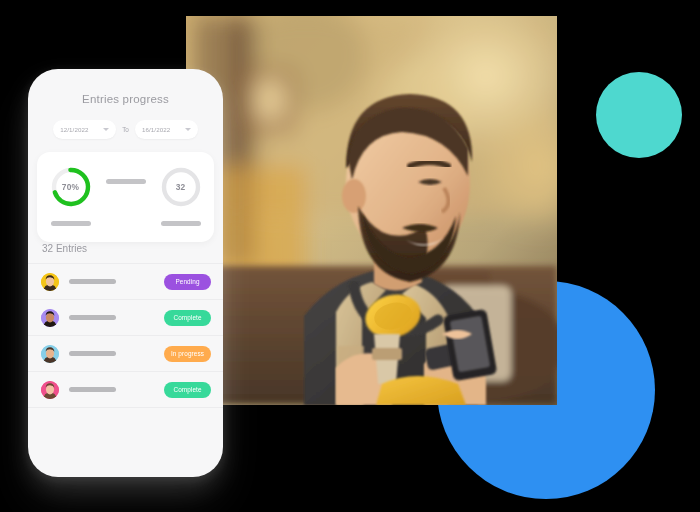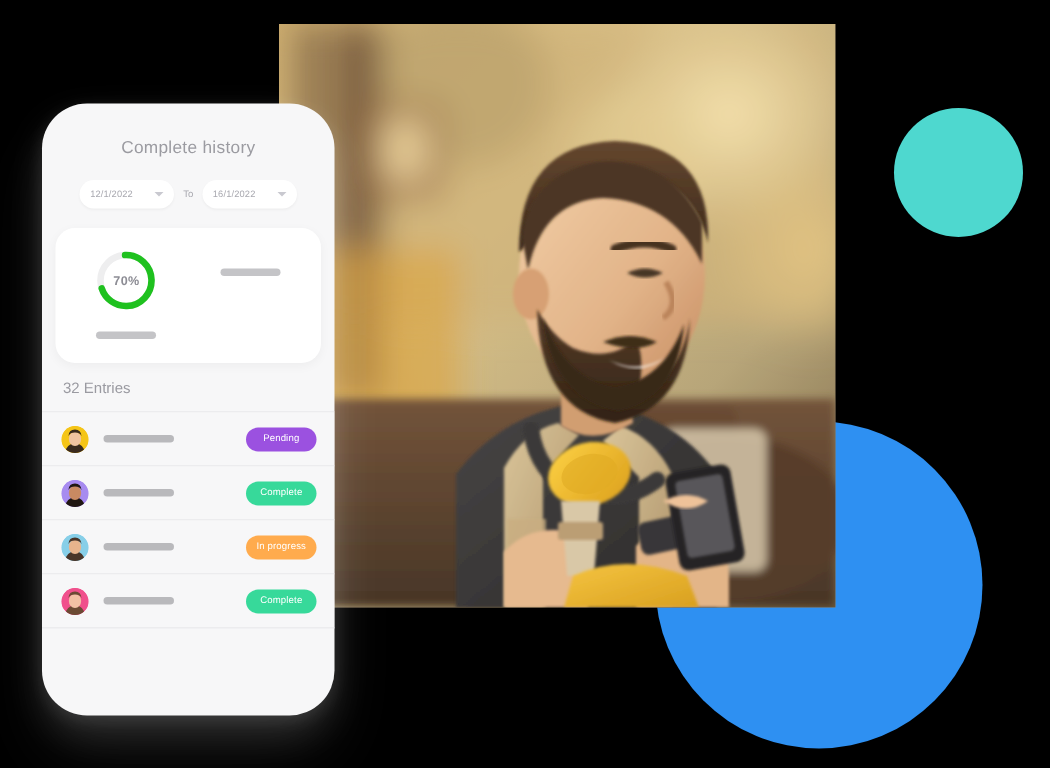--- a/index.html
+++ b/index.html
@@ -156,21 +156,21 @@
   .stat-bar {
     margin-top: 13px;
     width: 40px;
     height: 5.4px;
     border-radius: 3px;
     background: #c4c4c7;
   }
 
   
   #entries-header {
-    margin: 12px 0 0 14px;
+    margin: 1px 0 0 14px;
     font-size: 10px;
     color: #9a9aa1;
   }
   #entries-list {
     margin-top: 9px;
     border-top: 1px solid #ececee;
   }
   .entry-row {
     display: flex;
     align-items: center;
@@ -350,21 +350,21 @@
 
         <path d="M196 368 Q230 352 272 368 L280 389 L190 389 Z" fill="url(#bagGrad)" filter="url(#blurTiny)"></path>
       </g>
 
       <rect width="371" height="389" fill="#f2d9a0" opacity="0.07"></rect>
     </svg>
   </div>
 
   <div id="phone">
 
-    <div class="phone-title">Complete history</div>
+    <div class="phone-title">Entries progress</div>
 
     <div class="daterow">
       <div class="datepicker">
         <span class="dval">12/1/2022</span>
         <span class="caret"></span>
       </div>
       <span class="to-label">To</span>
       <div class="datepicker">
         <span class="dval">16/1/2022</span>
         <span class="caret"></span>
@@ -379,20 +379,30 @@
        <circle cx="21" cy="21" r="17" fill="none" stroke="#eeeeef" stroke-width="4.4"></circle>
        <circle cx="21" cy="21" r="17" fill="none" stroke="#1fc11f" stroke-width="4.4" stroke-linecap="round" stroke-dasharray="74.76990515543707 32.0442450666159" transform="rotate(-92 21 21)"></circle>
      </svg>
               <div class="donut-label">70%</div>
             </div>
             <div class="stat-bar"></div>
           </div>
           <div class="donut-cell">
             <div class="stat-bar"></div>
           </div>
+          <div class="donut-cell">
+            <div class="donut-wrap">
+              <svg width="42" height="42" viewBox="0 0 42 42">
+       <circle cx="21" cy="21" r="17" fill="none" stroke="#e4e4e6" stroke-width="4.4"></circle>
+
+     </svg>
+              <div class="donut-label">32</div>
+            </div>
+            <div class="stat-bar"></div>
+          </div>
         </div>
     </div>
 
     <div id="entries-header">32 Entries</div>
 
     <div id="entries-list">
         <div class="entry-row">
           <div class="avatar" style="background: rgb(245, 197, 24);">
             <svg width="18" height="18" viewBox="0 0 18 18">
        <circle cx="9" cy="9" r="9" fill="#f5c518"></circle>

